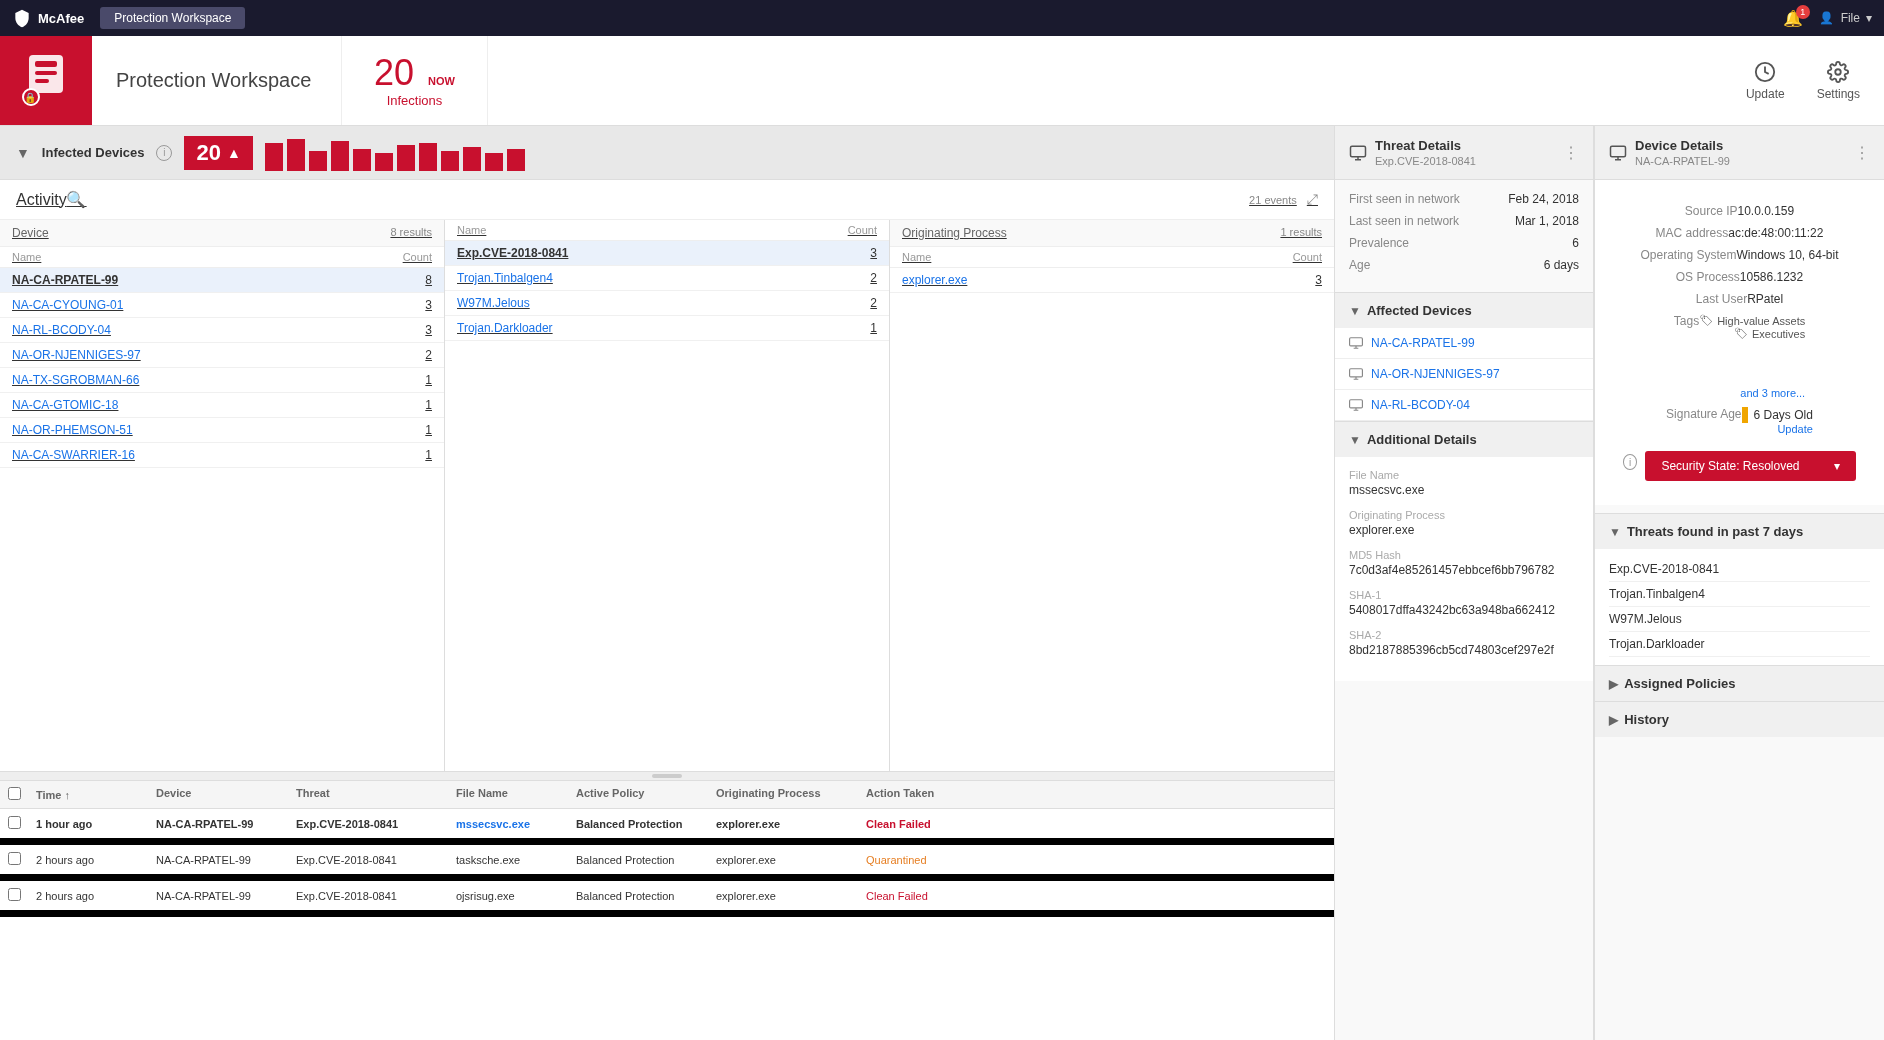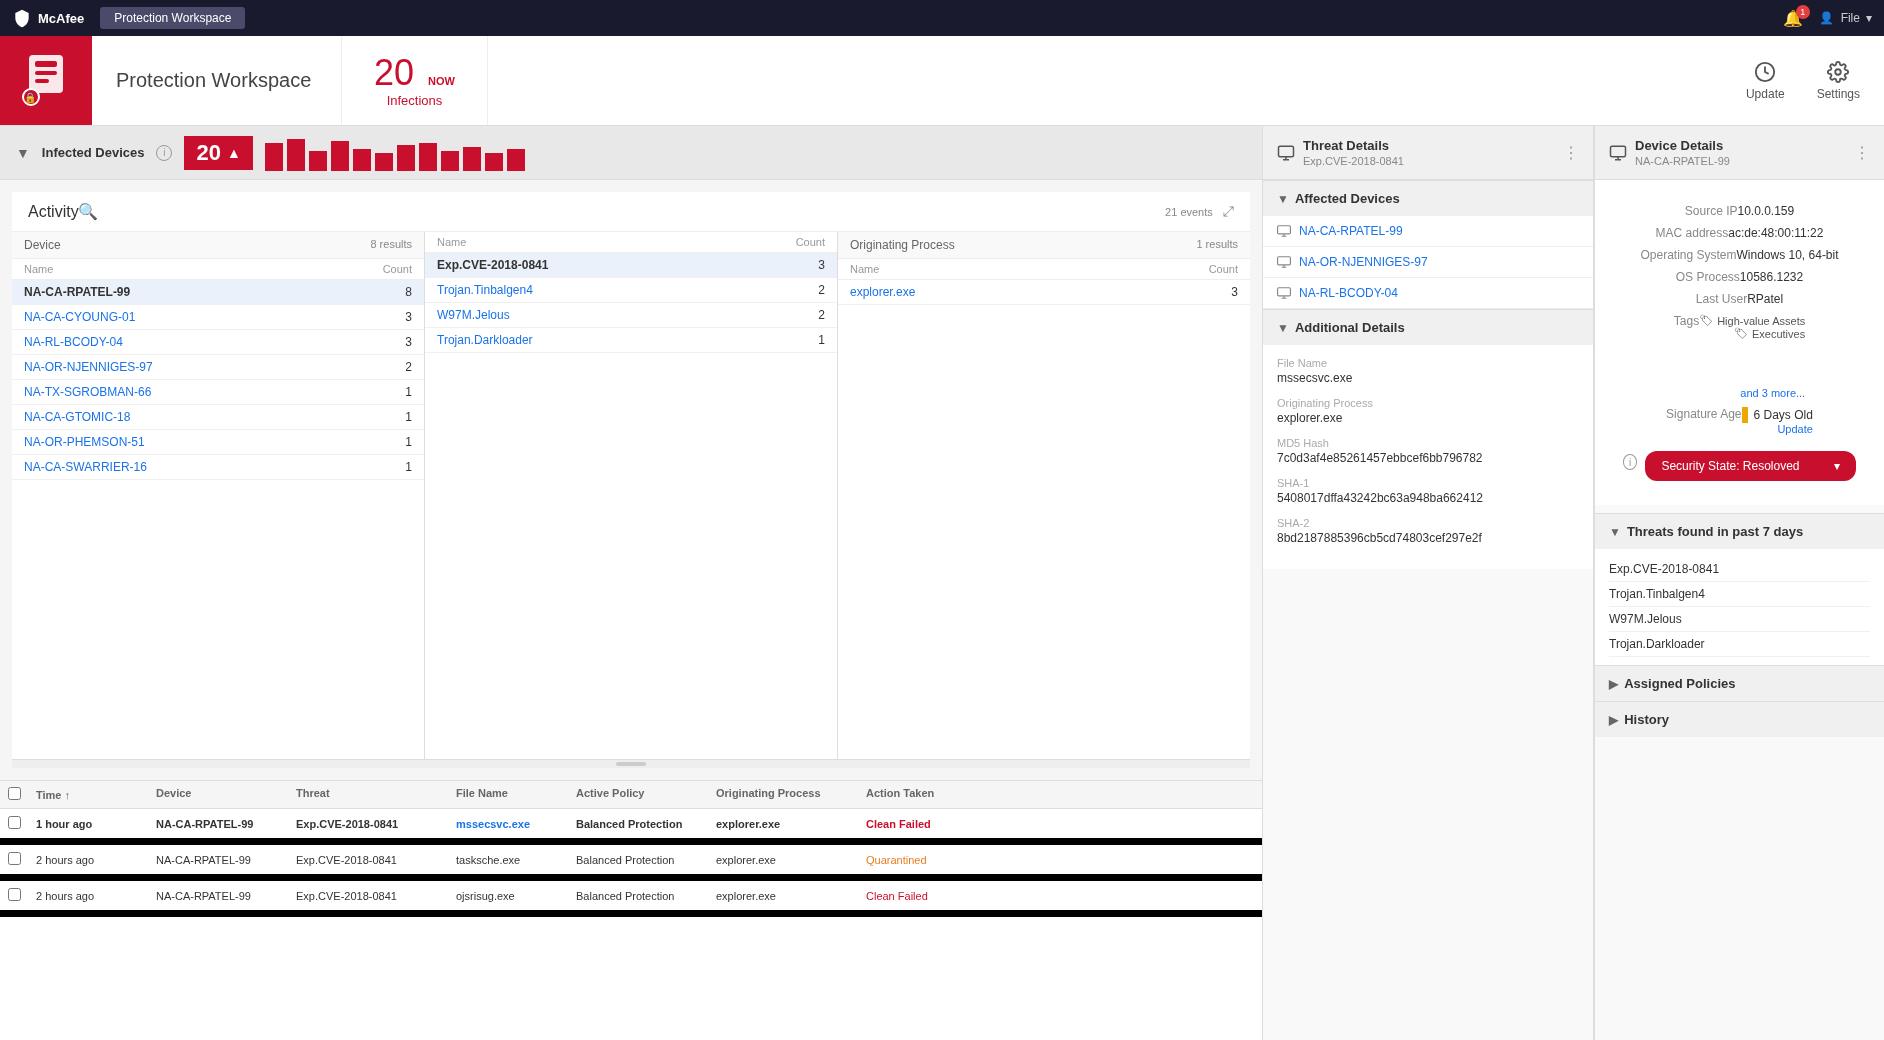--- a/index.html
+++ b/index.html
@@ -203,25 +203,26 @@
       display: flex;
       align-items: flex-end;
       gap: 4px;
       height: 36px;
       flex: 1;
     }
 
     
     .activity-section {
       background: #fff;
-      margin: 12px;
+      margin: 0;
       flex: 1;
       display: flex;
       flex-direction: column;
       overflow: hidden;
+      text-decoration: underline;
     }
     .activity-header {
       padding: 10px 16px;
       display: flex;
       align-items: center;
       justify-content: space-between;
       border-bottom: 1px solid #eee;
     }
     .activity-title {
       font-size: 16px;
@@ -324,21 +325,21 @@
       align-items: center;
       cursor: pointer;
     }
     .event-row.bold-row { font-weight: bold; }
     .event-row .fail { color: #c8102e; }
     .event-row .quarantine { color: #e67e22; }
     .event-row input[type="checkbox"] { cursor: pointer; }
 
     
     .threat-panel {
-      width: 332px;
+      width: 260px;
       background: #f9f9f9;
       border-left: 1px solid #ddd;
       border-right: 1px solid #ddd;
       display: flex;
       flex-direction: column;
       overflow-y: auto;
     }
     .panel-section-header {
       display: flex;
       align-items: center;
@@ -472,21 +473,21 @@
       margin-right: 6px;
     }
     .sig-age-value { display: flex; align-items: center; }
     .update-link { color: #1a73e8; cursor: pointer; font-size: 11px; }
 
     .security-state-btn {
       background: #c8102e;
       color: #fff;
       border: none;
       padding: 8px 16px;
-      border-radius: 12px;
+      border-radius: 3px;
       font-size: 12px;
       cursor: pointer;
       display: flex;
       align-items: center;
       justify-content: space-between;
       width: 100%;
       margin-top: 8px;
     }
 
     .threats-7days-section {
@@ -820,20 +821,38 @@
       <svg width="18" height="18" viewBox="0 0 24 24" fill="none" stroke="#555" stroke-width="2">
         <rect x="2" y="3" width="20" height="14" rx="2"></rect>
           <path d="M8 21h8M12 17v4"></path>
       </svg>
       <div>
         <div class="section-title">Threat Details</div>
         <div class="section-subtitle">Exp.CVE-2018-0841</div>
       </div>
       <div class="more-icon">⋮</div>
     </div>
+    <div class="threat-details-body" id="threat-detail-fields">
+        <div class="detail-row">
+          <span class="detail-label">First seen in network</span>
+          <span class="detail-value">Feb 24, 2018</span>
+        </div>
+        <div class="detail-row">
+          <span class="detail-label">Last seen in network</span>
+          <span class="detail-value">Mar 1, 2018</span>
+        </div>
+        <div class="detail-row">
+          <span class="detail-label">Prevalence</span>
+          <span class="detail-value">6</span>
+        </div>
+        <div class="detail-row">
+          <span class="detail-label">Age</span>
+          <span class="detail-value">6 days</span>
+        </div>
+      </div>
 
     <div class="affected-devices-section">
       <div class="collapsible-header">
         <span class="chevron">▼</span>
         <span>Affected Devices</span>
       </div>
       <div id="affected-device-list">
           <div class="affected-device-item">
     <svg width="14" height="12" viewBox="0 0 24 20" fill="none" stroke="#888" stroke-width="2">
       <rect x="1" y="1" width="22" height="14" rx="2"></rect>

